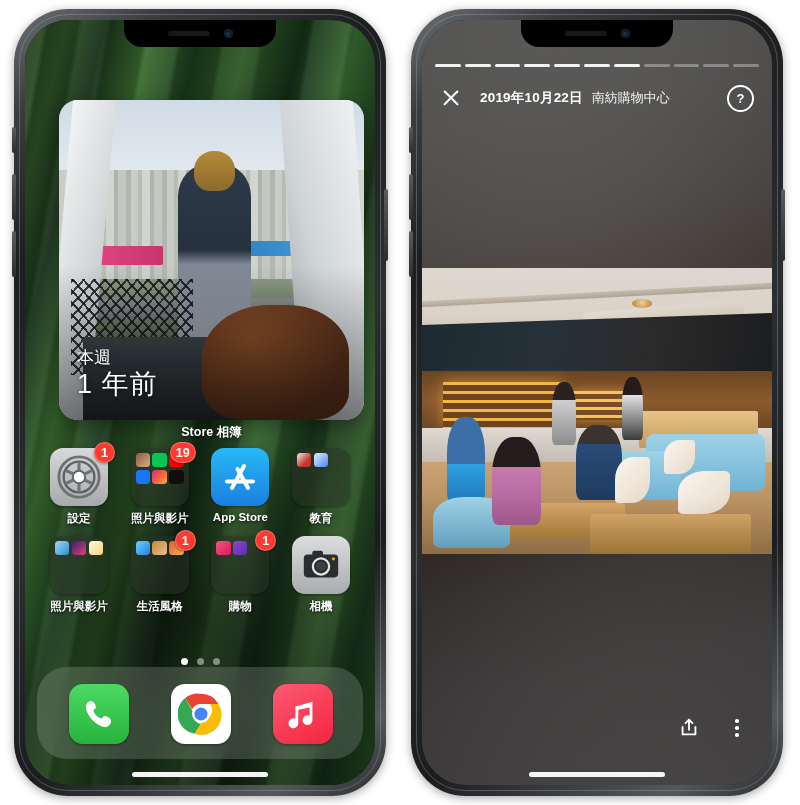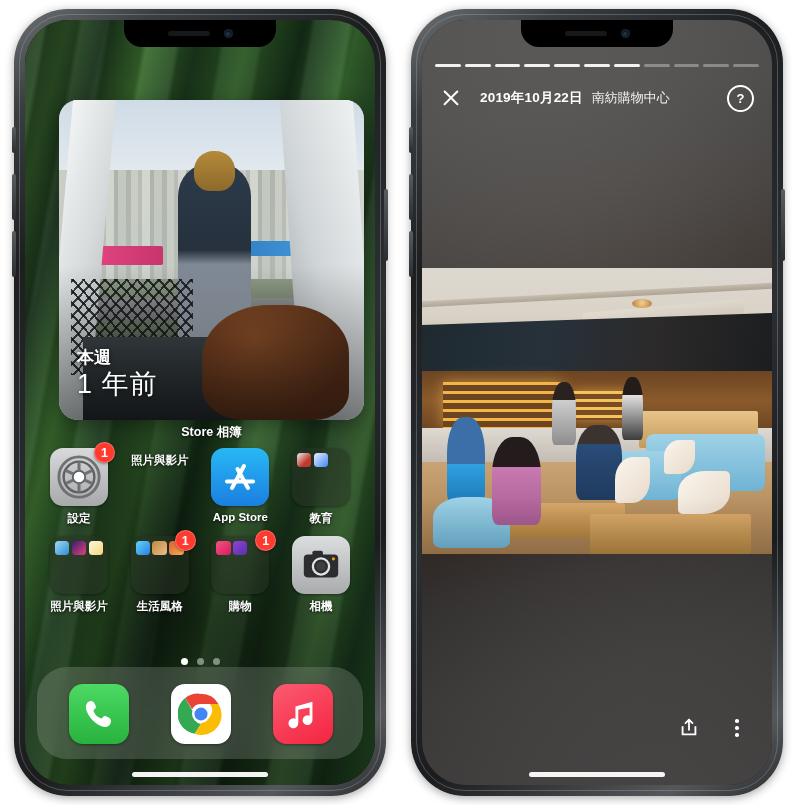--- a/index.html
+++ b/index.html
@@ -134,21 +134,21 @@
     border-radius:46% 42% 24% 28%; }
   .table{ position:absolute; left:8%; bottom:0; width:72%; height:26%;
     background:linear-gradient(180deg,#3c4449,#23282c); }
   .chairs{ position:absolute; left:4%; bottom:14%; width:40%; height:30%;
     background:repeating-linear-gradient(48deg, rgba(20,24,28,.85) 0 2px, rgba(255,255,255,0) 2px 8px),
                repeating-linear-gradient(-48deg, rgba(20,24,28,.8) 0 2px, rgba(255,255,255,0) 2px 8px); }
   .widget-scrim{ position:absolute; left:0; bottom:0; right:0; height:48%;
     background:linear-gradient(180deg, rgba(0,0,0,0), rgba(0,0,0,.45)); }
   .widget-text{ position:absolute; left:18px; bottom:18px; color:#fff;
     text-shadow:0 1px 4px rgba(0,0,0,.6); }
-  .w-small{ font-size:17px; font-weight:bold; line-height:1.25; }
+  .w-small{ font-size:17px; font-weight:normal; line-height:1.25; }
   .w-big{ font-size:27px; font-weight:normal; line-height:1.25; letter-spacing:1px; }
   .widget-label{
     position:absolute; left:34px; top:404px; width:305px; text-align:center;
     color:#fff; font-size:12.5px; font-weight:bold; z-index:20;
     text-shadow:0 1px 3px rgba(0,0,0,.75);
   }
 
   
   .grid{ position:absolute; left:0; right:0; top:428px; z-index:20; padding:0 16px; box-sizing:border-box; }
   .row{ display:flex; justify-content:space-between; margin-bottom:10px; }
@@ -347,20 +347,31 @@
                     <line x1="29.5" y1="27" x2="38" y2="31"></line>
                   </g>
                 </svg>
               </div>
               <div class="badge">1</div>
             </div>
             <div class="app-label">設定</div>
           </div>
 
           <div class="app">
+            <div class="icon-wrap">
+              <div class="icon ic-folder">
+                <div class="mini" style="background:linear-gradient(135deg,#8a5a3c,#d6b08c)"></div>
+                <div class="mini" style="background:#06c755"></div>
+                <div class="mini" style="background:#ff0000"></div>
+                <div class="mini" style="background:#1877f2"></div>
+                <div class="mini" style="background:linear-gradient(135deg,#c13584,#f56040,#fcaf45)"></div>
+                <div class="mini" style="background:#0f0f0f"></div>
+              </div>
+              <div class="badge">19</div>
+            </div>
             <div class="app-label">照片與影片</div>
           </div>
 
           <div class="app">
             <div class="icon-wrap">
               <div class="icon ic-appstore">
                 <svg width="40" height="40" viewBox="0 0 40 40">
                   <g stroke="#fff" stroke-width="4" stroke-linecap="round" fill="none">
                     <line x1="12" y1="31" x2="24" y2="9"></line>
                     <line x1="28" y1="31" x2="17.5" y2="12"></line>

